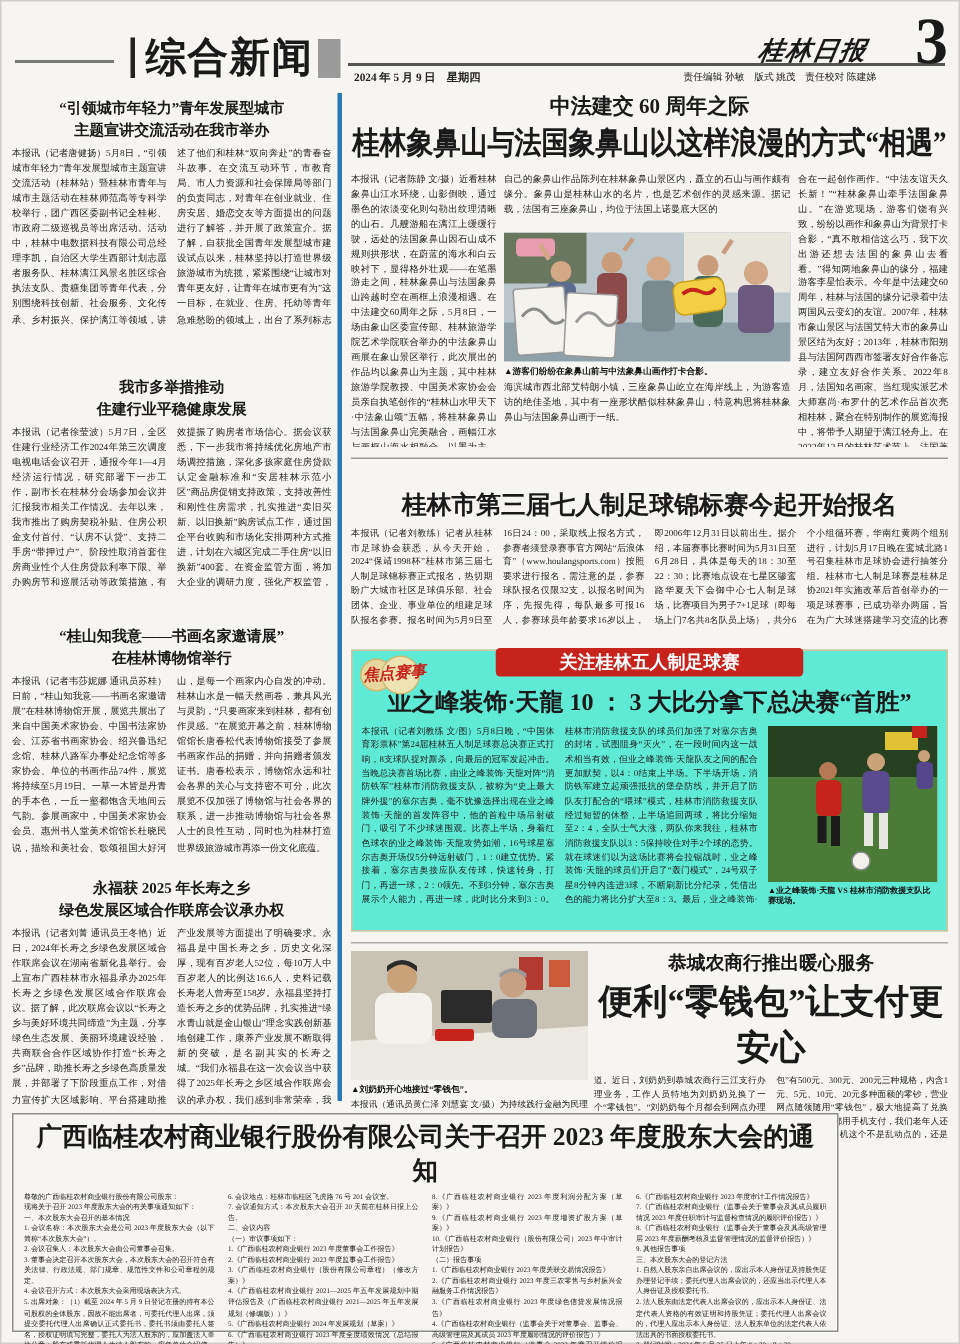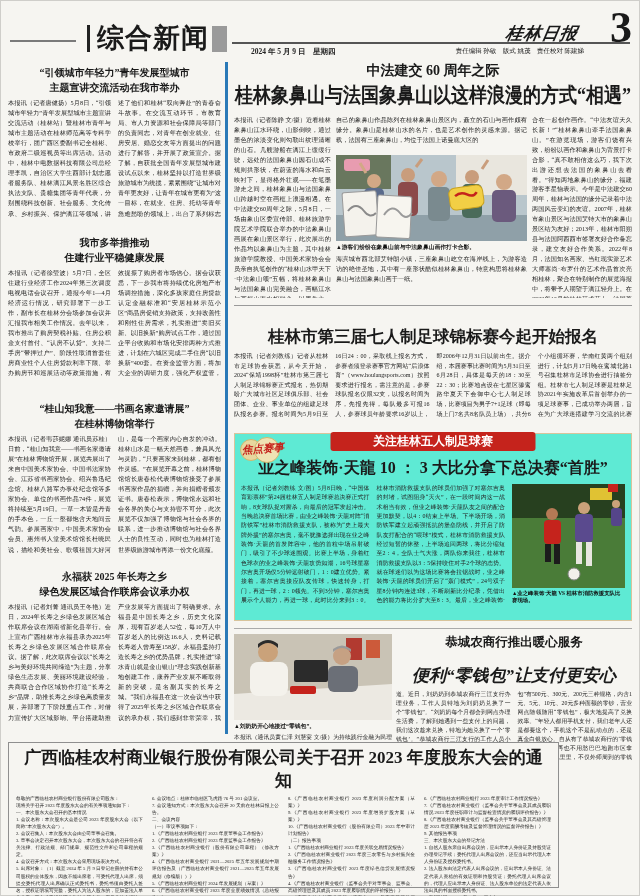--- a/index.html
+++ b/index.html
@@ -5,21 +5,21 @@
   html,body{margin:0;padding:0;background:#d8d7d3;}
   #page{position:relative;width:640px;height:896px;margin:0 auto;background:#f6f5f1;
         font-family:"Liberation Serif","DejaVu Serif",serif;color:#1a1a1a;overflow:hidden;
         box-shadow:inset 0 0 0 1px #cfcecA;}
   
   .h-line{position:absolute;left:10px;top:40px;width:66px;height:2px;background:#7a7a7a;}
   .h-bar{position:absolute;left:87px;top:25px;width:3px;height:27px;background:#222;}
   .h-sec{position:absolute;left:97px;top:20px;font-size:27px;font-weight:900;letter-spacing:1px;}
   .h-rect{position:absolute;left:212px;top:26px;width:15px;height:26px;background:#9a9a9a;}
   .h-rule{position:absolute;left:232px;right:10px;top:42px;height:1.5px;background:#555;}
-  .h-date{position:absolute;left:236px;top:47px;font-size:7.5px;font-weight:bold;color:#222;margin-left:15px;}
+  .h-date{position:absolute;left:236px;top:47px;font-size:7.5px;font-weight:bold;color:#222;}
   .paper-logo{position:absolute;right:62px;top:22px;font-size:17px;font-weight:900;
         font-style:italic;transform:skewX(-10deg);letter-spacing:1px;}
   .page-no{position:absolute;right:8px;top:6px;font-size:44px;font-weight:900;line-height:1;}
   .h-staff{position:absolute;right:56px;top:47px;font-size:6.5px;color:#222;}
   
   .left-col{position:absolute;left:8px;top:62px;width:213px;}
   .v-blue{position:absolute;left:225px;top:62px;width:3px;height:672px;background:#2a79b7;}
   .right-area{position:absolute;left:234px;top:60px;width:398px;}
   .art{overflow:hidden;}
   .art h2{margin:4px 0 3px 0;text-align:center;font-size:10px;line-height:1.45;font-weight:900;}
@@ -58,21 +58,21 @@
   .focus-row{display:flex;gap:7px;padding:5px 6px 0 6px;}
   .focus-body{flex:1;font-size:5.9px;line-height:1.58;text-align:justify;
         column-count:2;column-gap:7px;height:122px;overflow:hidden;color:#222;}
   .focus-photo-wrap{width:113px;}
   
   .bank{margin-top:7px;border-top:1px solid #aaa;padding-top:5px;display:flex;gap:4px;height:128px;overflow:hidden;}
   .bank-left{width:158px;}
   .bank-lead{font-size:5.8px;line-height:1.55;text-align:justify;overflow:hidden;height:18px;margin-top:2px;color:#222;}
   .bank-right{flex:1;}
   .bank-kicker{font-size:12.5px;font-weight:900;text-align:center;}
-  .bank-head{font-size:17px;font-weight:900;text-align:center;margin:13px 0 3px 0;font-style:italic;}
+  .bank-head{font-size:23px;font-weight:900;text-align:center;margin:1px 0 3px 0;}
   .bank-body{font-size:5.8px;line-height:1.55;text-align:justify;column-count:2;column-gap:7px;
         height:86px;overflow:hidden;color:#222;}
   
   .notice{position:absolute;left:8px;top:742px;width:551px;height:146px;border:1px solid #8f8f8f;
         background:#f6f5f1;padding:3px 7px;box-sizing:border-box;}
   .notice-head{font-size:17px;font-weight:900;text-align:center;}
   .notice-body{margin-top:3px;font-size:4.7px;line-height:1.5;text-align:justify;
         column-count:4;column-gap:9px;height:114px;overflow:hidden;white-space:pre-line;color:#222;}
 </style>
 </head>
@@ -91,21 +91,21 @@
   <div class="h-staff">责任编辑 孙敏　版式 姚茂　责任校对 陈建娣</div>
 
   <div class="left-col">
     <div class="art" style="height:170px;">
       <h2>
         <span>“引领城市年轻力”青年发展型城市</span><br>
         <span>主题宣讲交流活动在我市举办</span>
       </h2>
       <div class="body-sm" style="height:124px;">本报讯（记者唐健扬）5月8日，“引领城市年轻力”青年发展型城市主题宣讲交流活动（桂林站）暨桂林市青年与城市主题活动在桂林师范高等专科学校举行，团广西区委副书记全桂彬、市政府二级巡视员等出席活动。活动中，桂林中电数据科技有限公司总经理李凯，自治区大学生西部计划志愿者服务队、桂林漓江风景名胜区综合执法支队、贵糖集团等青年代表，分别围绕科技创新、社会服务、文化传承、乡村振兴、保护漓江等领域，讲述了他们和桂林“双向奔赴”的青春奋斗故事。在交流互动环节，市教育局、市人力资源和社会保障局等部门的负责同志，对青年在创业就业、住房安居、婚恋交友等方面提出的问题进行了解答，并开展了政策宣介。据了解，自获批全国青年发展型城市建设试点以来，桂林坚持以打造世界级旅游城市为统揽，紧紧围绕“让城市对青年更友好，让青年在城市更有为”这一目标，在就业、住房、托幼等青年急难愁盼的领域上，出台了系列标志性、普惠性青年政策和实事项目，不断推进青年发展型城市建设工作。</div>
     </div>
-    <div class="art" style="height:166px;">
+    <div class="art" style="height:166px;margin-top:16px;">
       <h2>
         <span>我市多举措推动</span><br>
         <span>住建行业平稳健康发展</span>
       </h2>
       <div class="body-sm" style="height:120px;">本报讯（记者徐莹波）5月7日，全区住建行业经济工作2024年第三次调度电视电话会议召开，通报今年1—4月经济运行情况，研究部署下一步工作，副市长在桂林分会场参加会议并汇报我市相关工作情况。去年以来，我市推出了购房契税补贴、住房公积金支付首付、“认房不认贷”、支持二手房“带押过户”、阶段性取消首套住房商业性个人住房贷款利率下限、举办购房节和巡展活动等政策措施，有效提振了购房者市场信心。据会议获悉，下一步我市将持续优化房地产市场调控措施，深化多孩家庭住房贷款认定金融标准和“安居桂林示范小区”商品房促销支持政策，支持改善性和刚性住房需求，扎实推进“卖旧买新、以旧换新”购房试点工作，通过国企平台收购和市场化安排两种方式推进，计划在六城区完成二手住房“以旧换新”400套。在资金监管方面，将加大企业的调研力度，强化产权监管，建立建筑企业拖欠农民工工资失信惩戒机制，推进农民工工资支付保证保险，保障企业和农民工的合法权益。</div>
     </div>
     <div class="art" style="height:168px;">
       <h2>
         <span>“桂山知我意——书画名家邀请展”</span><br>
         <span>在桂林博物馆举行</span>

